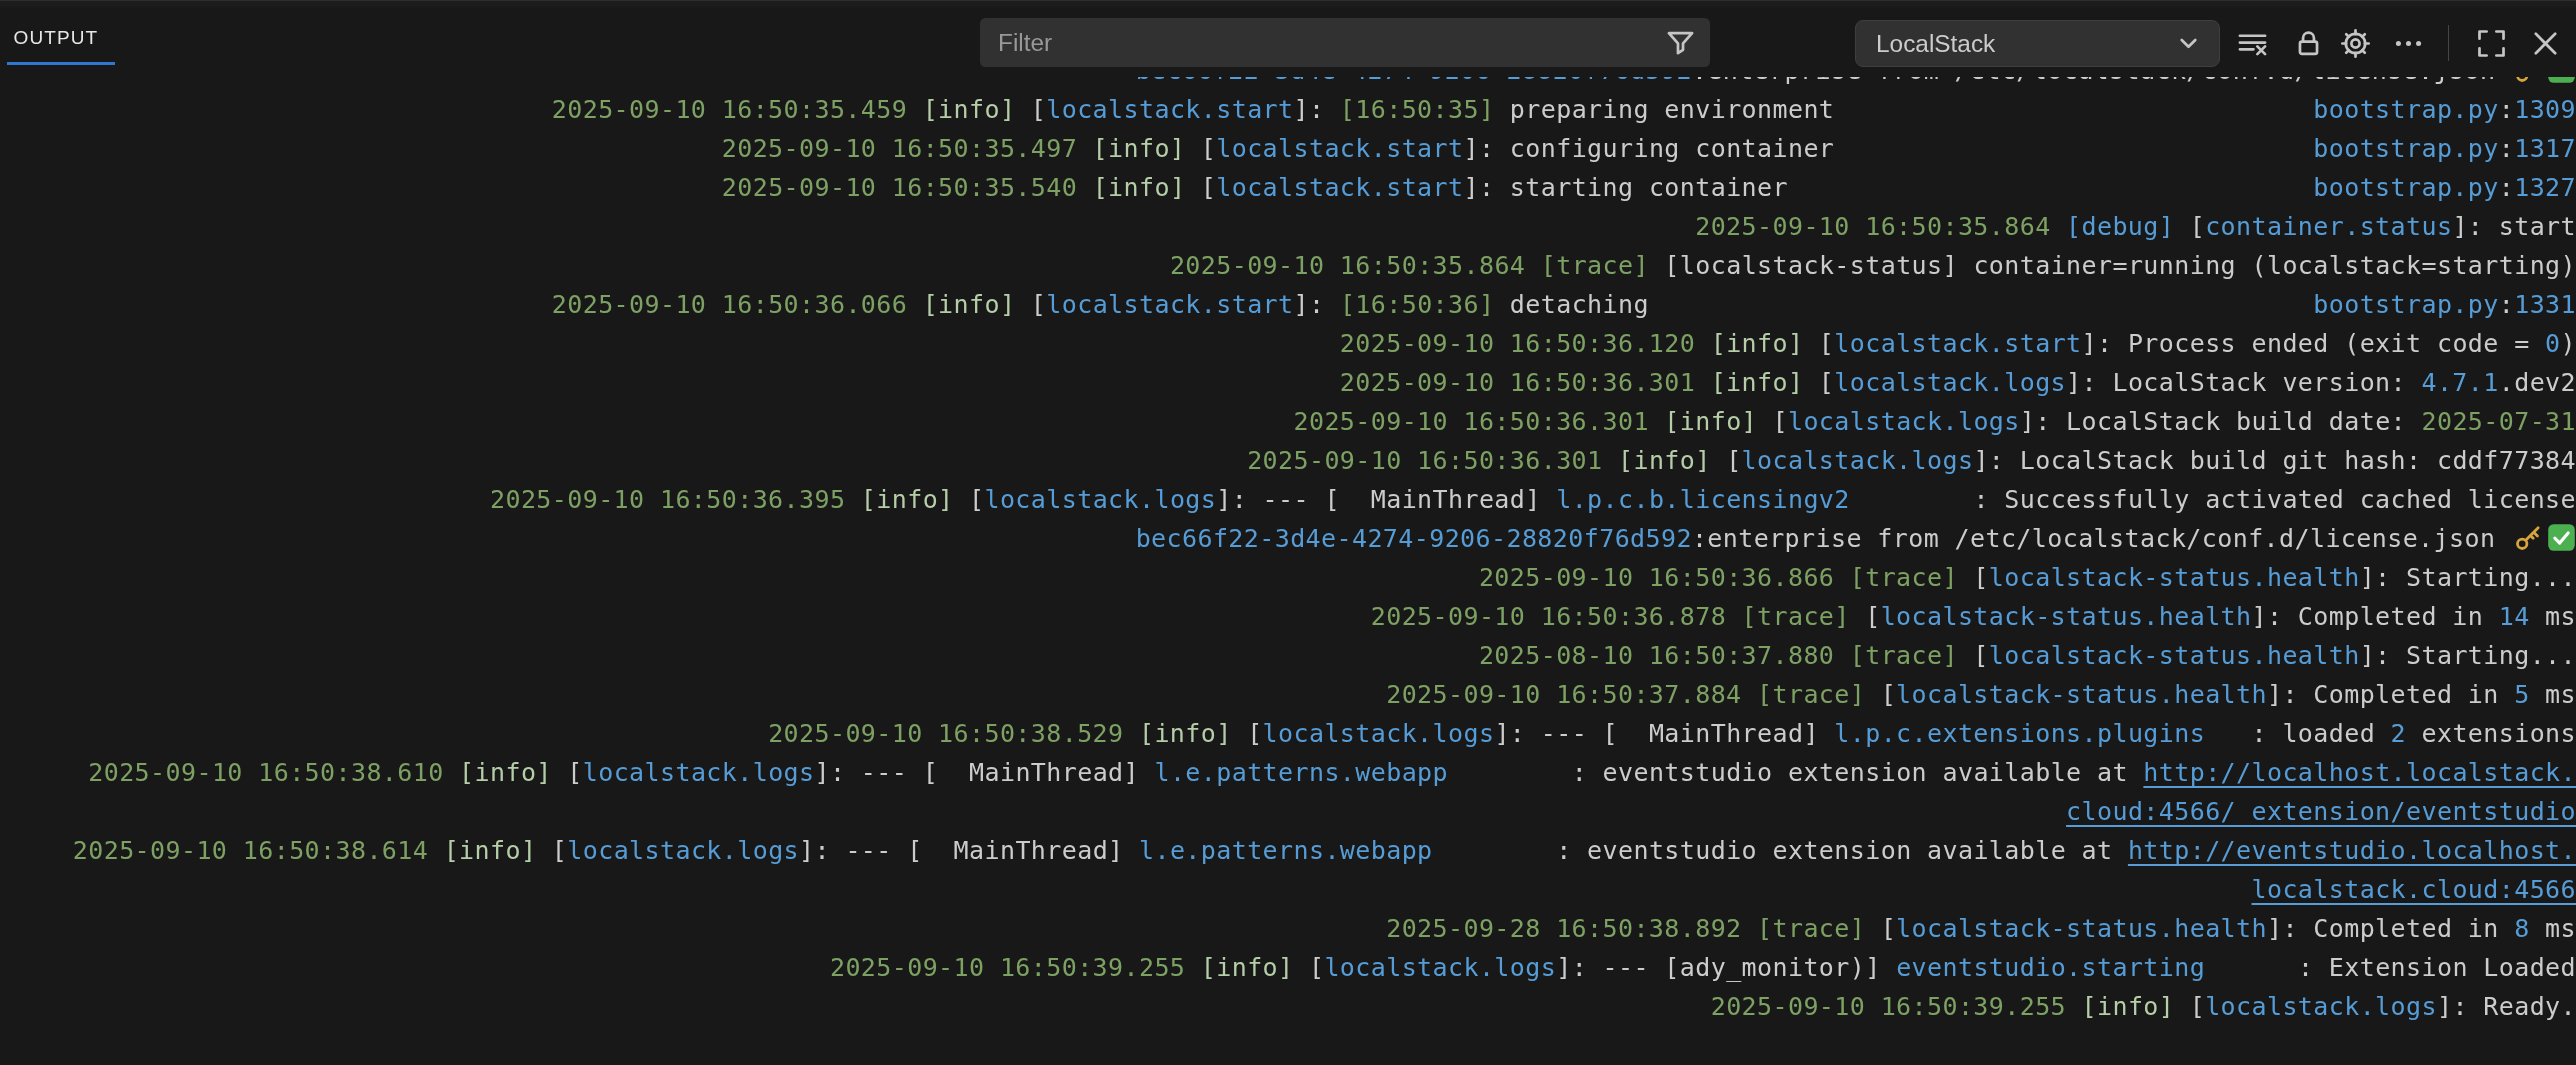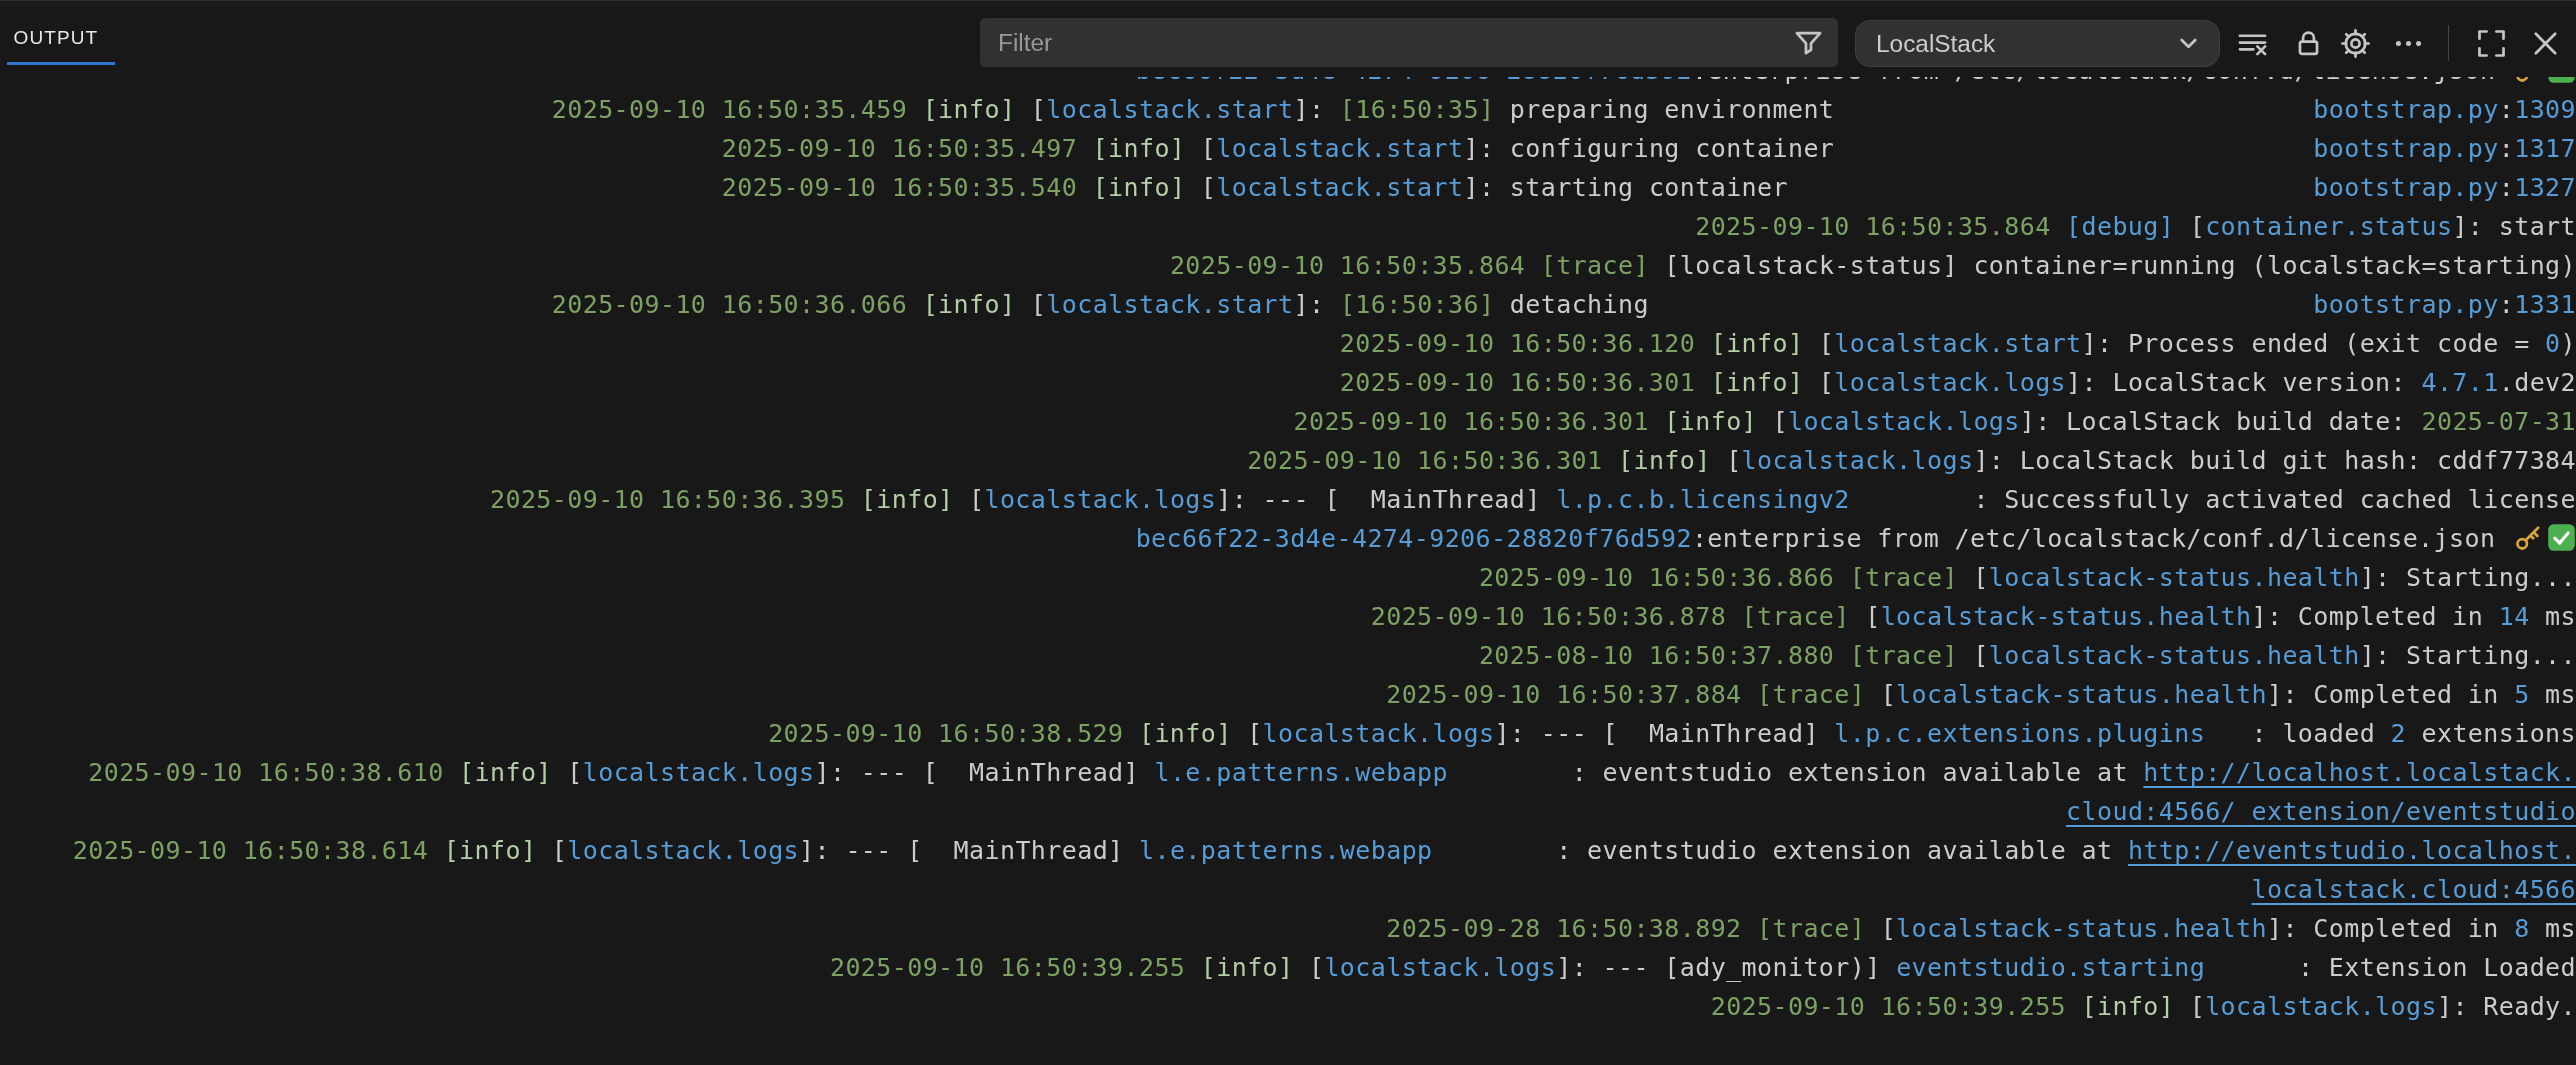--- a/index.html
+++ b/index.html
@@ -24,28 +24,28 @@
   .sg-u{color:var(--b);text-decoration:underline;text-underline-offset:5.4px;text-decoration-thickness:1.8px;cursor:pointer;}
   .emoji{display:inline-block;width:29px;height:29px;vertical-align:-5.4px;margin-left:3.6px;}
   .emoji svg{width:100%;height:100%;}
 
   
   .panel-header{position:absolute;left:0;top:0;width:2576px;height:77px;background:var(--bg);z-index:2;}
   .top-strip{position:absolute;left:0;top:0;width:100%;height:7.2px;background:#1c1c1c;border-top:1.8px solid #2e2e2e;}
   .panel-title{position:absolute;left:13.5px;top:27px;font-size:19px;letter-spacing:1.1px;color:#e7e7e7;}
   .tab-underline{position:absolute;left:7.2px;top:62px;width:108px;height:2.7px;background:var(--accent);}
 
-  .filter-box{position:absolute;left:980px;top:18px;width:858px;height:49px;background:var(--input-bg);
+  .filter-box{position:absolute;left:980px;top:18px;width:730px;height:49px;background:var(--input-bg);
               border-radius:5.4px;display:flex;align-items:center;padding:0 12.6px 0 18px;}
   .filter-box input{flex:1;background:transparent;border:none;outline:none;color:var(--w);
               font-size:24.4px;font-family:"Liberation Sans","DejaVu Sans",sans-serif;}
   .filter-box input::placeholder{color:var(--placeholder);}
 
   .channel-select{position:absolute;left:1855px;top:20px;width:365px;height:47px;background:var(--input-bg);
-              border:0.9px solid var(--border);border-radius:15px;display:flex;align-items:center;
+              border:0.9px solid var(--border);border-radius:8px;display:flex;align-items:center;
               padding:0 14.5px 0 20px;color:var(--w);font-size:24.4px;cursor:pointer;gap:40px;}
   .channel-select .label{flex:1;}
 
   .tb-icon{position:absolute;top:27px;width:33px;height:33px;display:flex;align-items:center;justify-content:center;cursor:pointer;}
   .tb-icon svg{width:31px;height:31px;}
   .tb-sep{position:absolute;left:2448px;top:25px;width:0.9px;height:36px;background:#454545;}
 
   .icon-stroke{stroke:var(--icon);stroke-width:1.4;fill:none;stroke-linecap:round;stroke-linejoin:round;}
 </style>
 </head>

